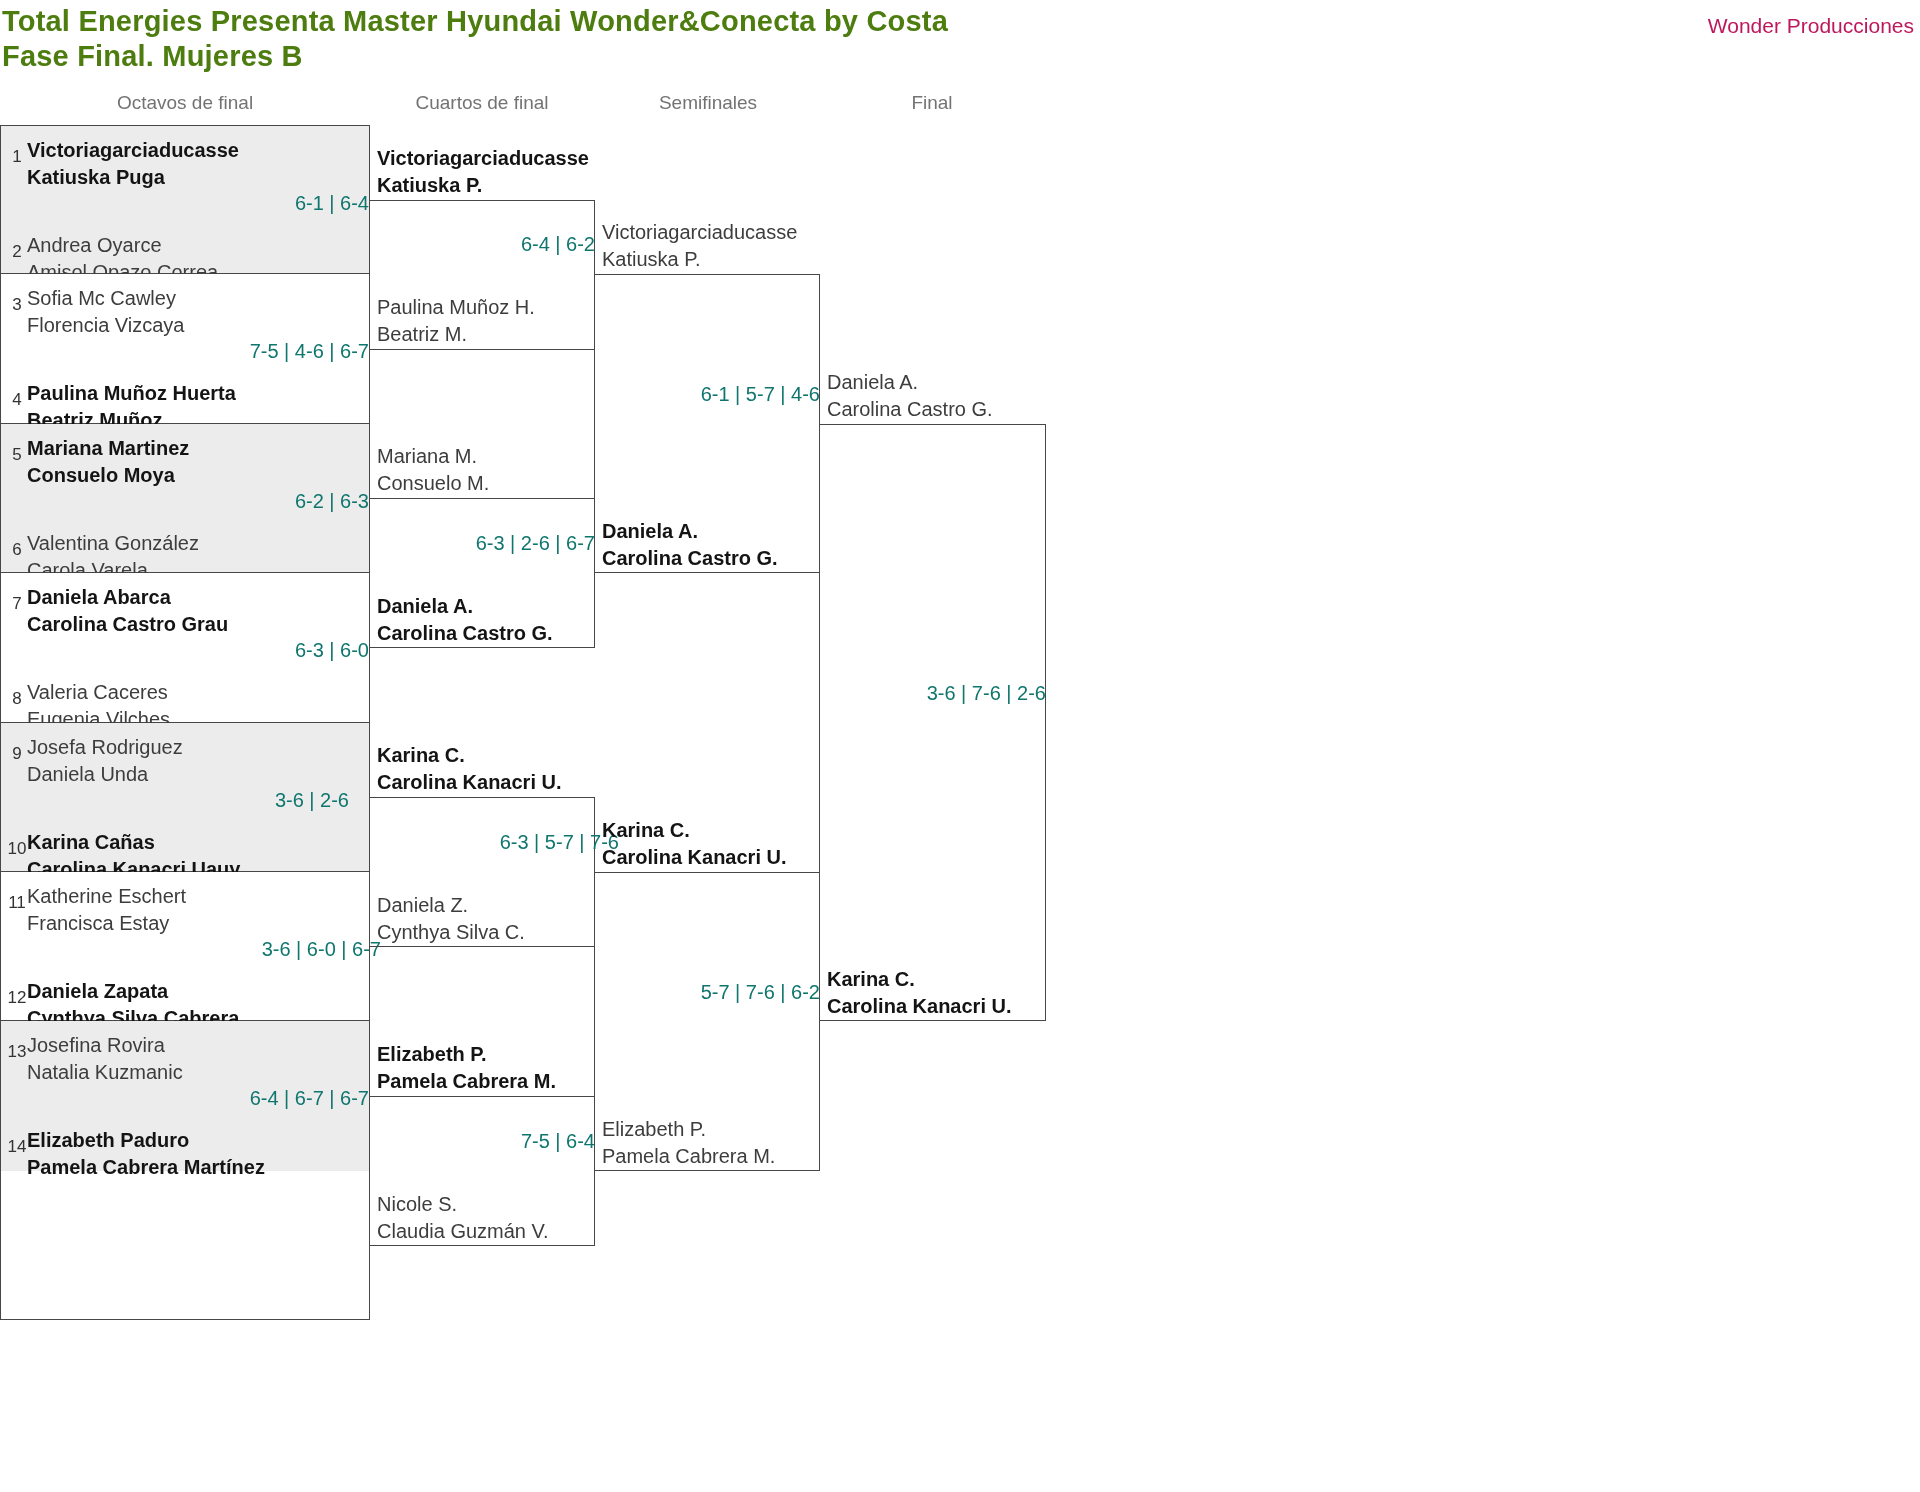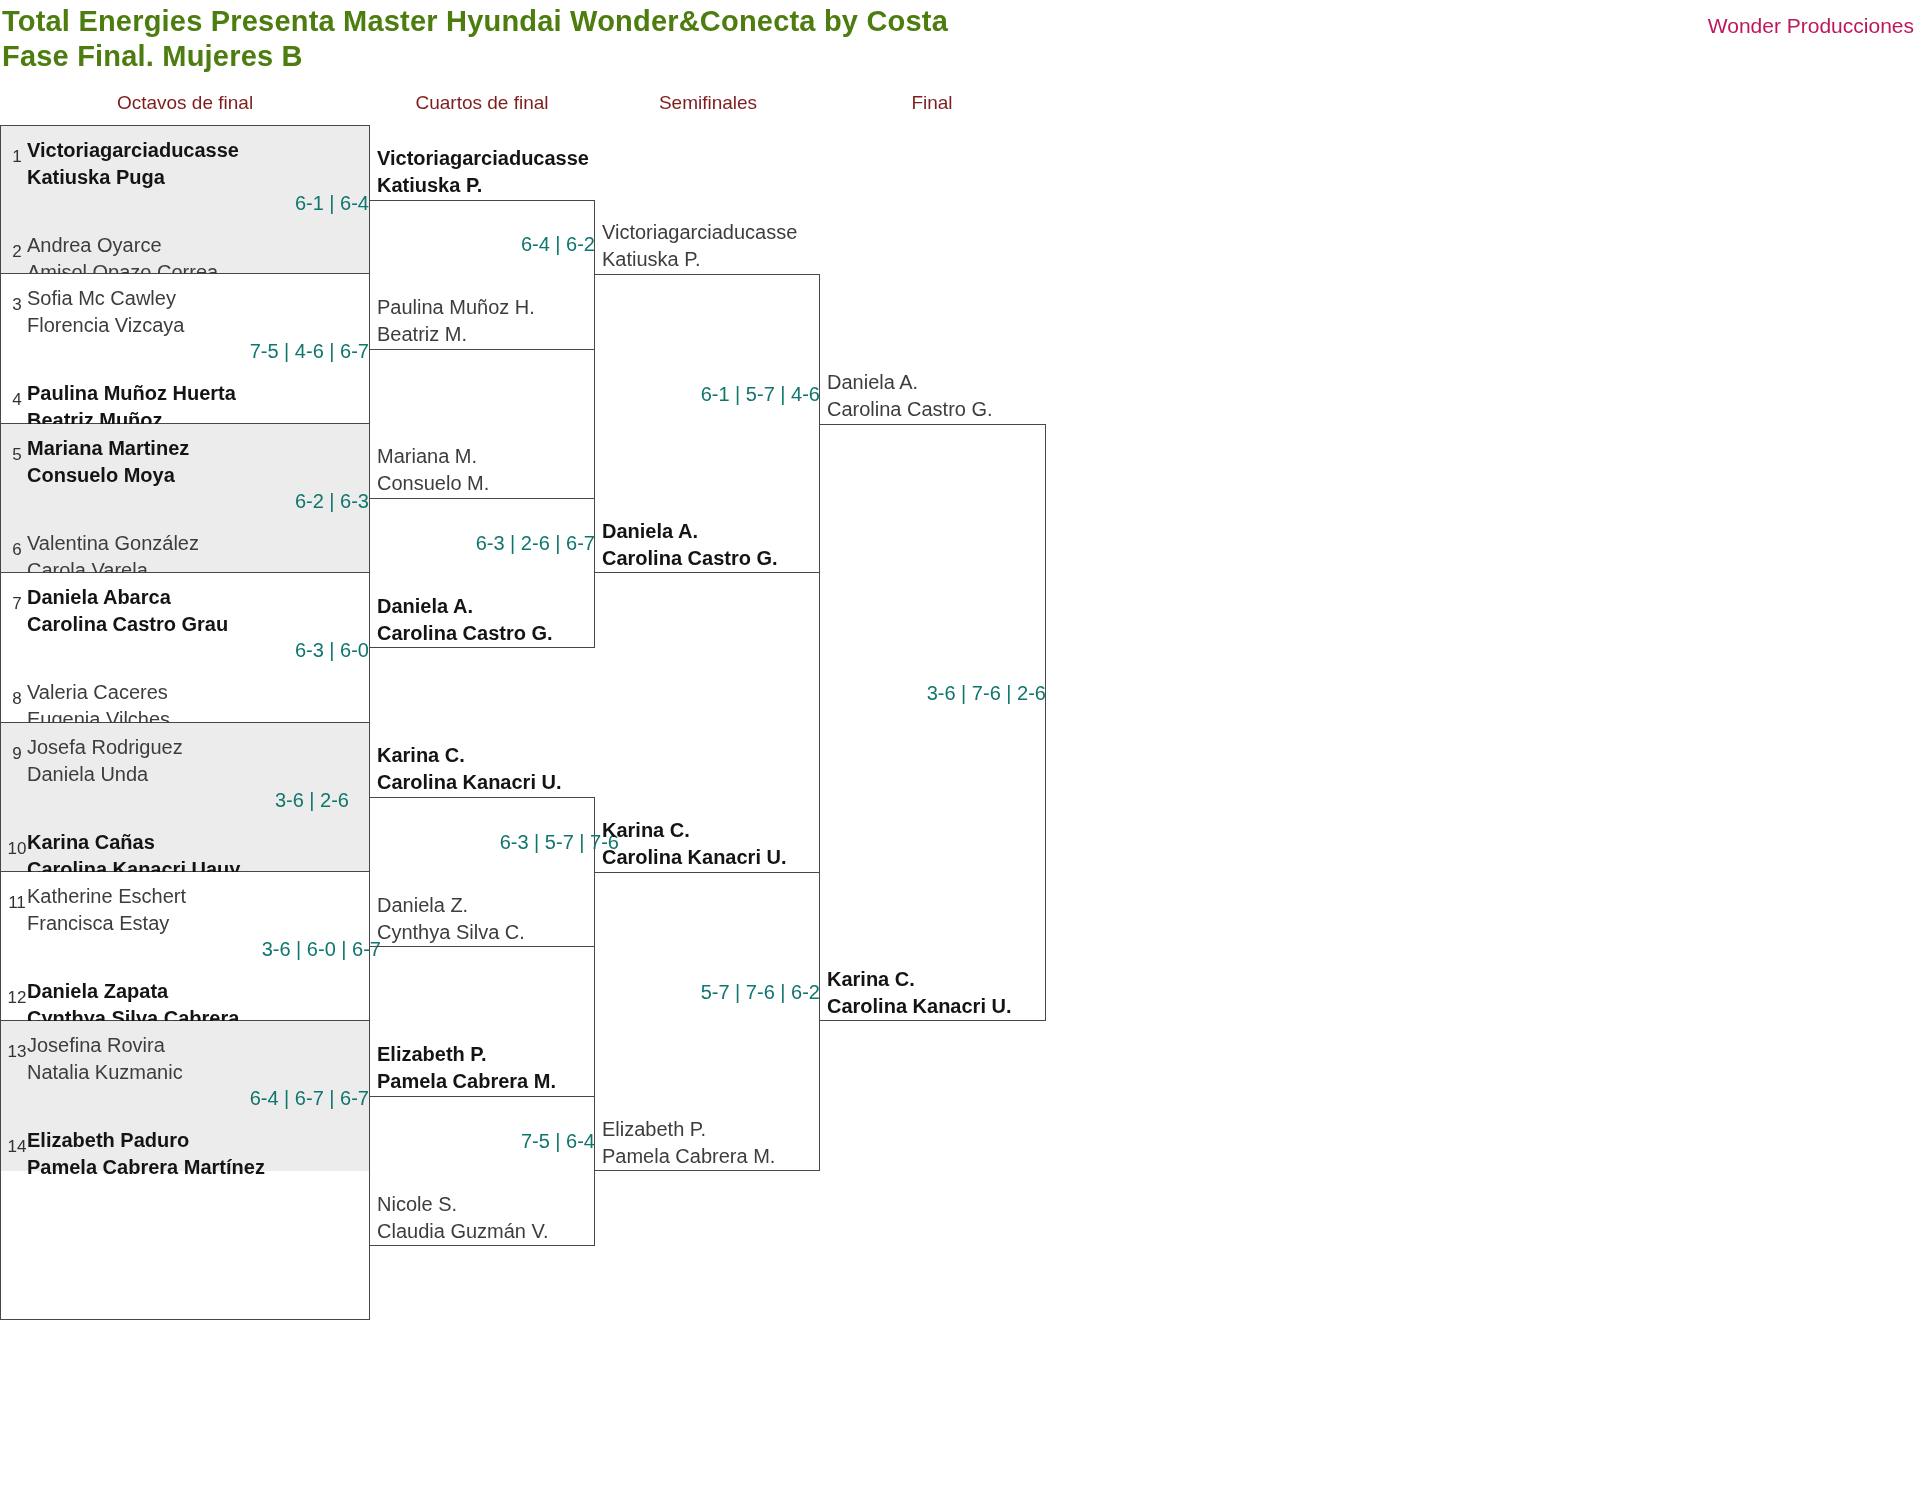--- a/index.html
+++ b/index.html
@@ -3,21 +3,21 @@
 <meta charset="utf-8">
 <style>
   html,body{margin:0;padding:0;}
   body{
     width:1920px;height:1492px;position:relative;background:#ffffff;
     font-family:"Liberation Sans","DejaVu Sans",sans-serif;color:#1b1b1b;overflow:hidden;
   }
   .abs{position:absolute;}
   .title{font-size:29px;font-weight:700;line-height:35px;color:#4d7c0f;letter-spacing:.2px;}
   .producer{font-size:21px;color:#be185d;}
-  .colhead{position:absolute;top:92px;width:300px;text-align:center;font-size:19px;color:#7f1d1d;}
+  .colhead{position:absolute;top:92px;width:300px;text-align:center;font-size:19px;color:#737373;}
   .r16col{position:absolute;left:0;top:125px;width:370px;height:1195px;border:1px solid #474747;box-sizing:border-box;}
   .r16match{position:relative;box-sizing:border-box;border-bottom:1px solid #474747;background:#ffffff;}
   .r16match:last-child{border-bottom:none;}
   .r16match.gray{background:#ececec;}
   .name{font-size:20px;line-height:27px;color:#3d3d3d;white-space:nowrap;}
   .name.winner{font-weight:700;color:#141414;}
   .score{font-size:20px;line-height:20px;color:#0f766e;text-align:right;white-space:nowrap;}
   .seed{position:absolute;left:4px;width:24px;text-align:center;font-size:17px;line-height:20px;color:#333333;}
   .box{position:absolute;border:1px solid #474747;box-sizing:border-box;background:transparent;}
 </style>

